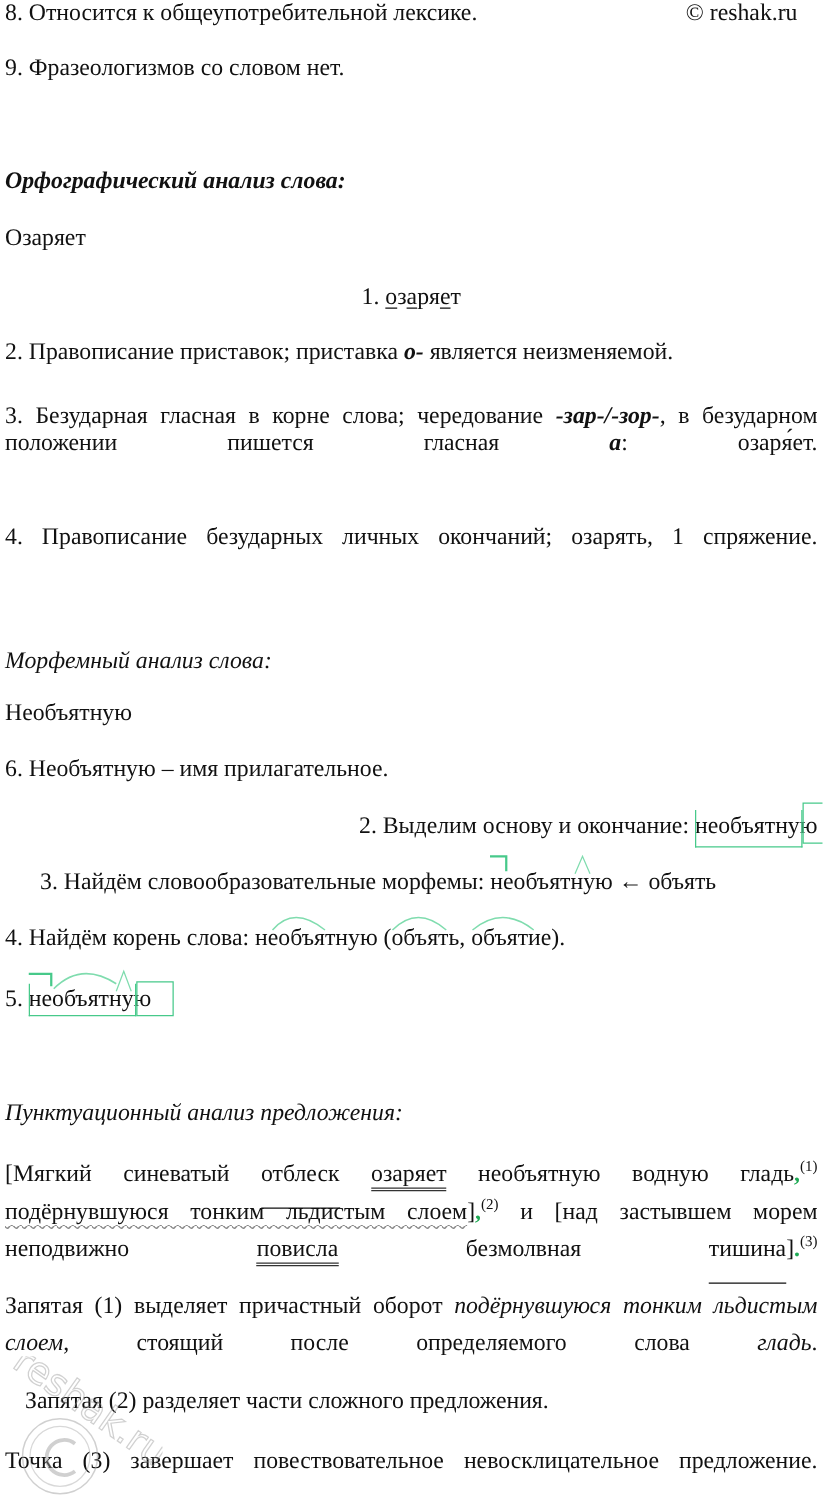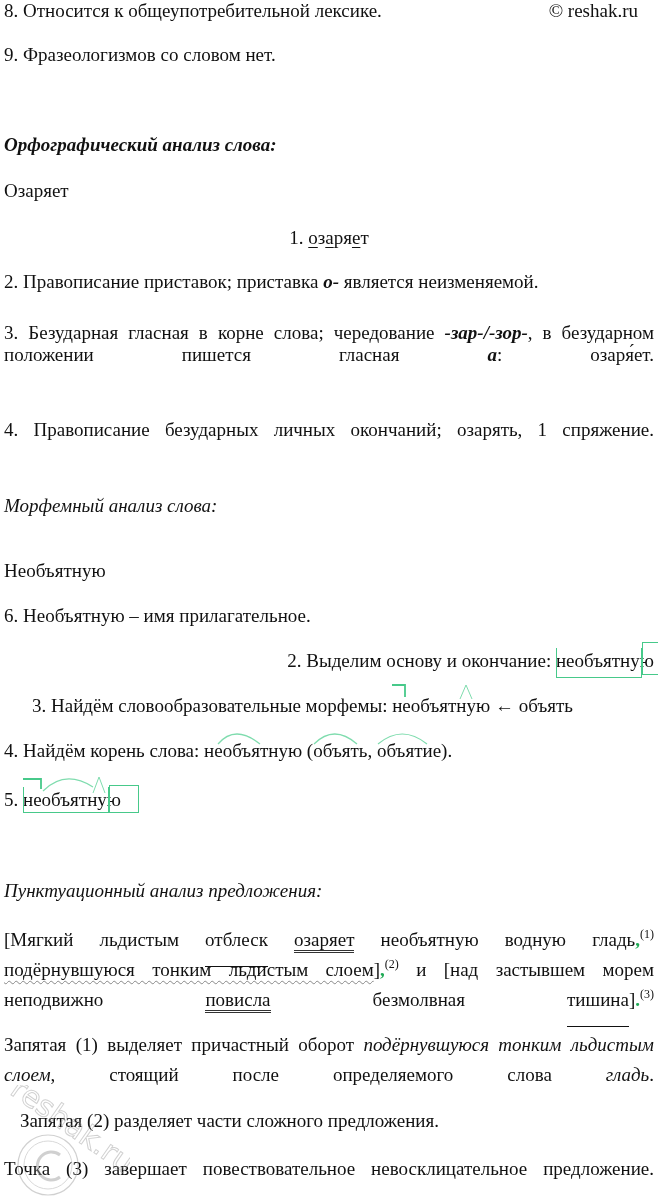--- a/index.html
+++ b/index.html
@@ -36,21 +36,21 @@
   <span>1. </span><span class="u1">о</span><span>з</span><span class="u1">а</span><span>ря</span><span class="u1">е</span><span>т</span>
 </div>
 <div class="line" style="top:271px;">
   <span>2. Правописание приставок; приставка </span><b><i>о-</i></b><span> является неизменяемой.</span>
 </div>
 <div class="line justify" style="top:322px;">
   <span>3. Безударная гласная в корне слова; чередование </span><b><i>-зар-/-зор-</i></b><span>, в безударном положении пишется гласная </span><b><i>а</i></b><span>: озаря́ет.</span>
 </div>
 <div class="line justify" style="top:395px;margin-top:24px;">4. Правописание безударных личных окончаний; озарять, 1 спряжение.</div>
 
-<div class="line heading" style="top:495px;">Морфемный анализ слова:</div>
+<div class="line heading" style="top:518px;">Морфемный анализ слова:</div>
 <div class="line" style="top:560px;">Необъятную</div>
 <div class="line" style="top:605px;">6. Необъятную – имя прилагательное.</div>
 
 <div class="line" style="top:650px;text-align:right;">
   <span>2. Выделим основу и окончание: </span><span class="morph"><span>необъятн</span><span>ую</span>
     <span class="box" style="left:0px; top:-2px; width:86px; height:30px; border-top:none;"></span>
     <span class="box" style="left:86px; top:-8px; width:30px; height:33px;"></span>
   </span>
 </div>
 
@@ -87,21 +87,21 @@
       <polyline points="0,0 18,0 18,10" fill="none" stroke="#47c98a" stroke-width="1.8"></polyline>
       <path d="M20,12 Q42,-10 70,8" fill="none" stroke="#7fdcae" stroke-width="1.2"></path>
       <polyline points="70,14 76,-2 82,14" fill="none" stroke="#7fdcae" stroke-width="1"></polyline>
     </svg>
   </span>
 </div>
 
 <div class="line heading" style="top:880px;">Пунктуационный анализ предложения:</div>
 
 <div class="line justify" style="top:925px; line-height:30px;">
-  <span>[Мягкий льдистым </span><span class="u-single">отблеск</span><span> </span><span class="u-double">озаряет</span><span> необъятную водную гладь</span><span class="green">,</span><sup>(1)</sup>
+  <span>[Мягкий синеватый </span><span class="u-single">отблеск</span><span> </span><span class="u-double">озаряет</span><span> необъятную водную гладь</span><span class="green">,</span><sup>(1)</sup>
   <span class="u-wavy">подёрнувшуюся тонким льдистым слоем</span><span>]</span><span class="green">,</span><sup>(2)</sup><span> и [над застывшем морем неподвижно </span><span class="u-double">повисла</span><span> безмолвная </span><span class="u-single">тишина</span><span>]</span><span class="green">.</span><sup>(3)</sup>
 </div>
 
 <div class="line justify" style="top:1030px; line-height:30px;">
   <span>Запятая (1) выделяет причастный оборот </span><i>подёрнувшуюся тонким льдистым слоем</i><span>, стоящий после определяемого слова </span><i>гладь</i><span>.</span>
 </div>
 <div class="line" style="top:1110px;margin-left:16px;">Запятая (2) разделяет части сложного предложения.</div>
 <div class="line justify" style="top:1156px; line-height:26px;">Точка (3) завершает повествовательное невосклицательное предложение.</div>
 
 <svg class="watermark" viewBox="0 0 130 119">

